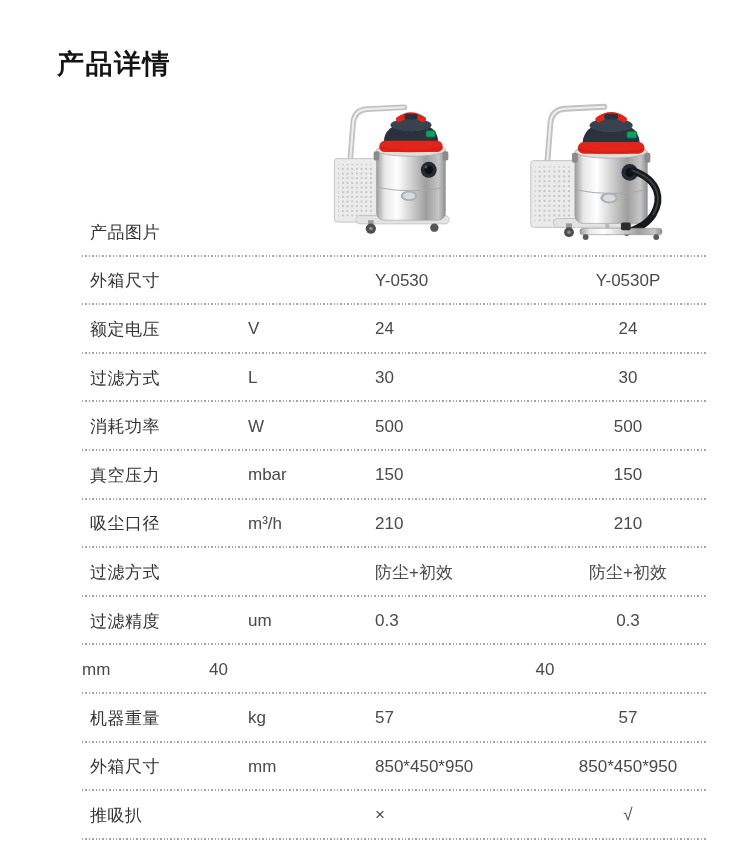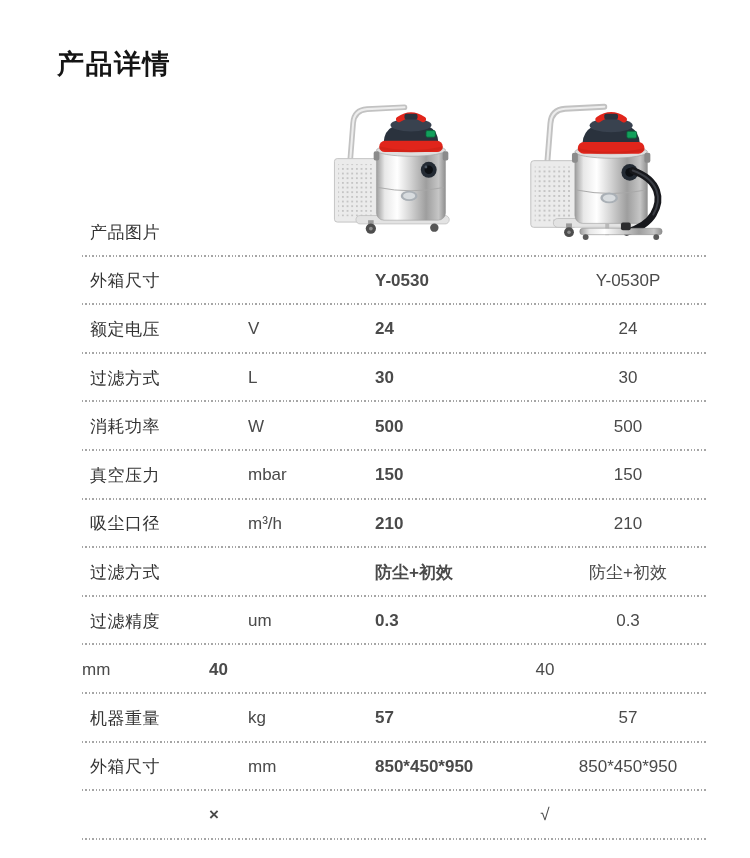--- a/index.html
+++ b/index.html
@@ -19,21 +19,21 @@
     font-size:17px;color:#4a4a4a;
   }
   .spec-row::after{
     content:"";position:absolute;left:0;right:0;bottom:0;height:2px;
     background-image:repeating-linear-gradient(90deg,#8f8f8f 0 1.4px,transparent 1.4px 3.4px);
     opacity:.8;
   }
   .cell{box-sizing:border-box;white-space:nowrap;}
   .col-label{width:166px;padding-left:8px;color:#333333;font-weight:500;letter-spacing:.5px;}
   .col-unit{width:127px;}
-  .col-v1{width:173px;font-weight:bold;}
+  .col-v1{width:173px;}
   .col-v2{flex:1;text-align:center;}
   
   .product-img{position:absolute;}
   #img1{left:320px;top:97px;width:140px;height:140px;}
   #img2{left:520px;top:96px;width:148px;height:147px;}
   .product-img svg{width:100%;height:100%;display:block;}
 </style>
 </head>
 <body>
 
@@ -217,17 +217,18 @@
       <div class="cell col-v1">57</div>
       <div class="cell col-v2">57</div>
     </div>
     <div class="spec-row">
       <div class="cell col-label">外箱尺寸</div>
       <div class="cell col-unit">mm</div>
       <div class="cell col-v1">850*450*950</div>
       <div class="cell col-v2">850*450*950</div>
     </div>
     <div class="spec-row">
+      <div class="cell col-label">推吸扒</div>
       <div class="cell col-unit"></div>
       <div class="cell col-v1">×</div>
       <div class="cell col-v2">√</div>
     </div>
   </div>
 
 </body></html>

